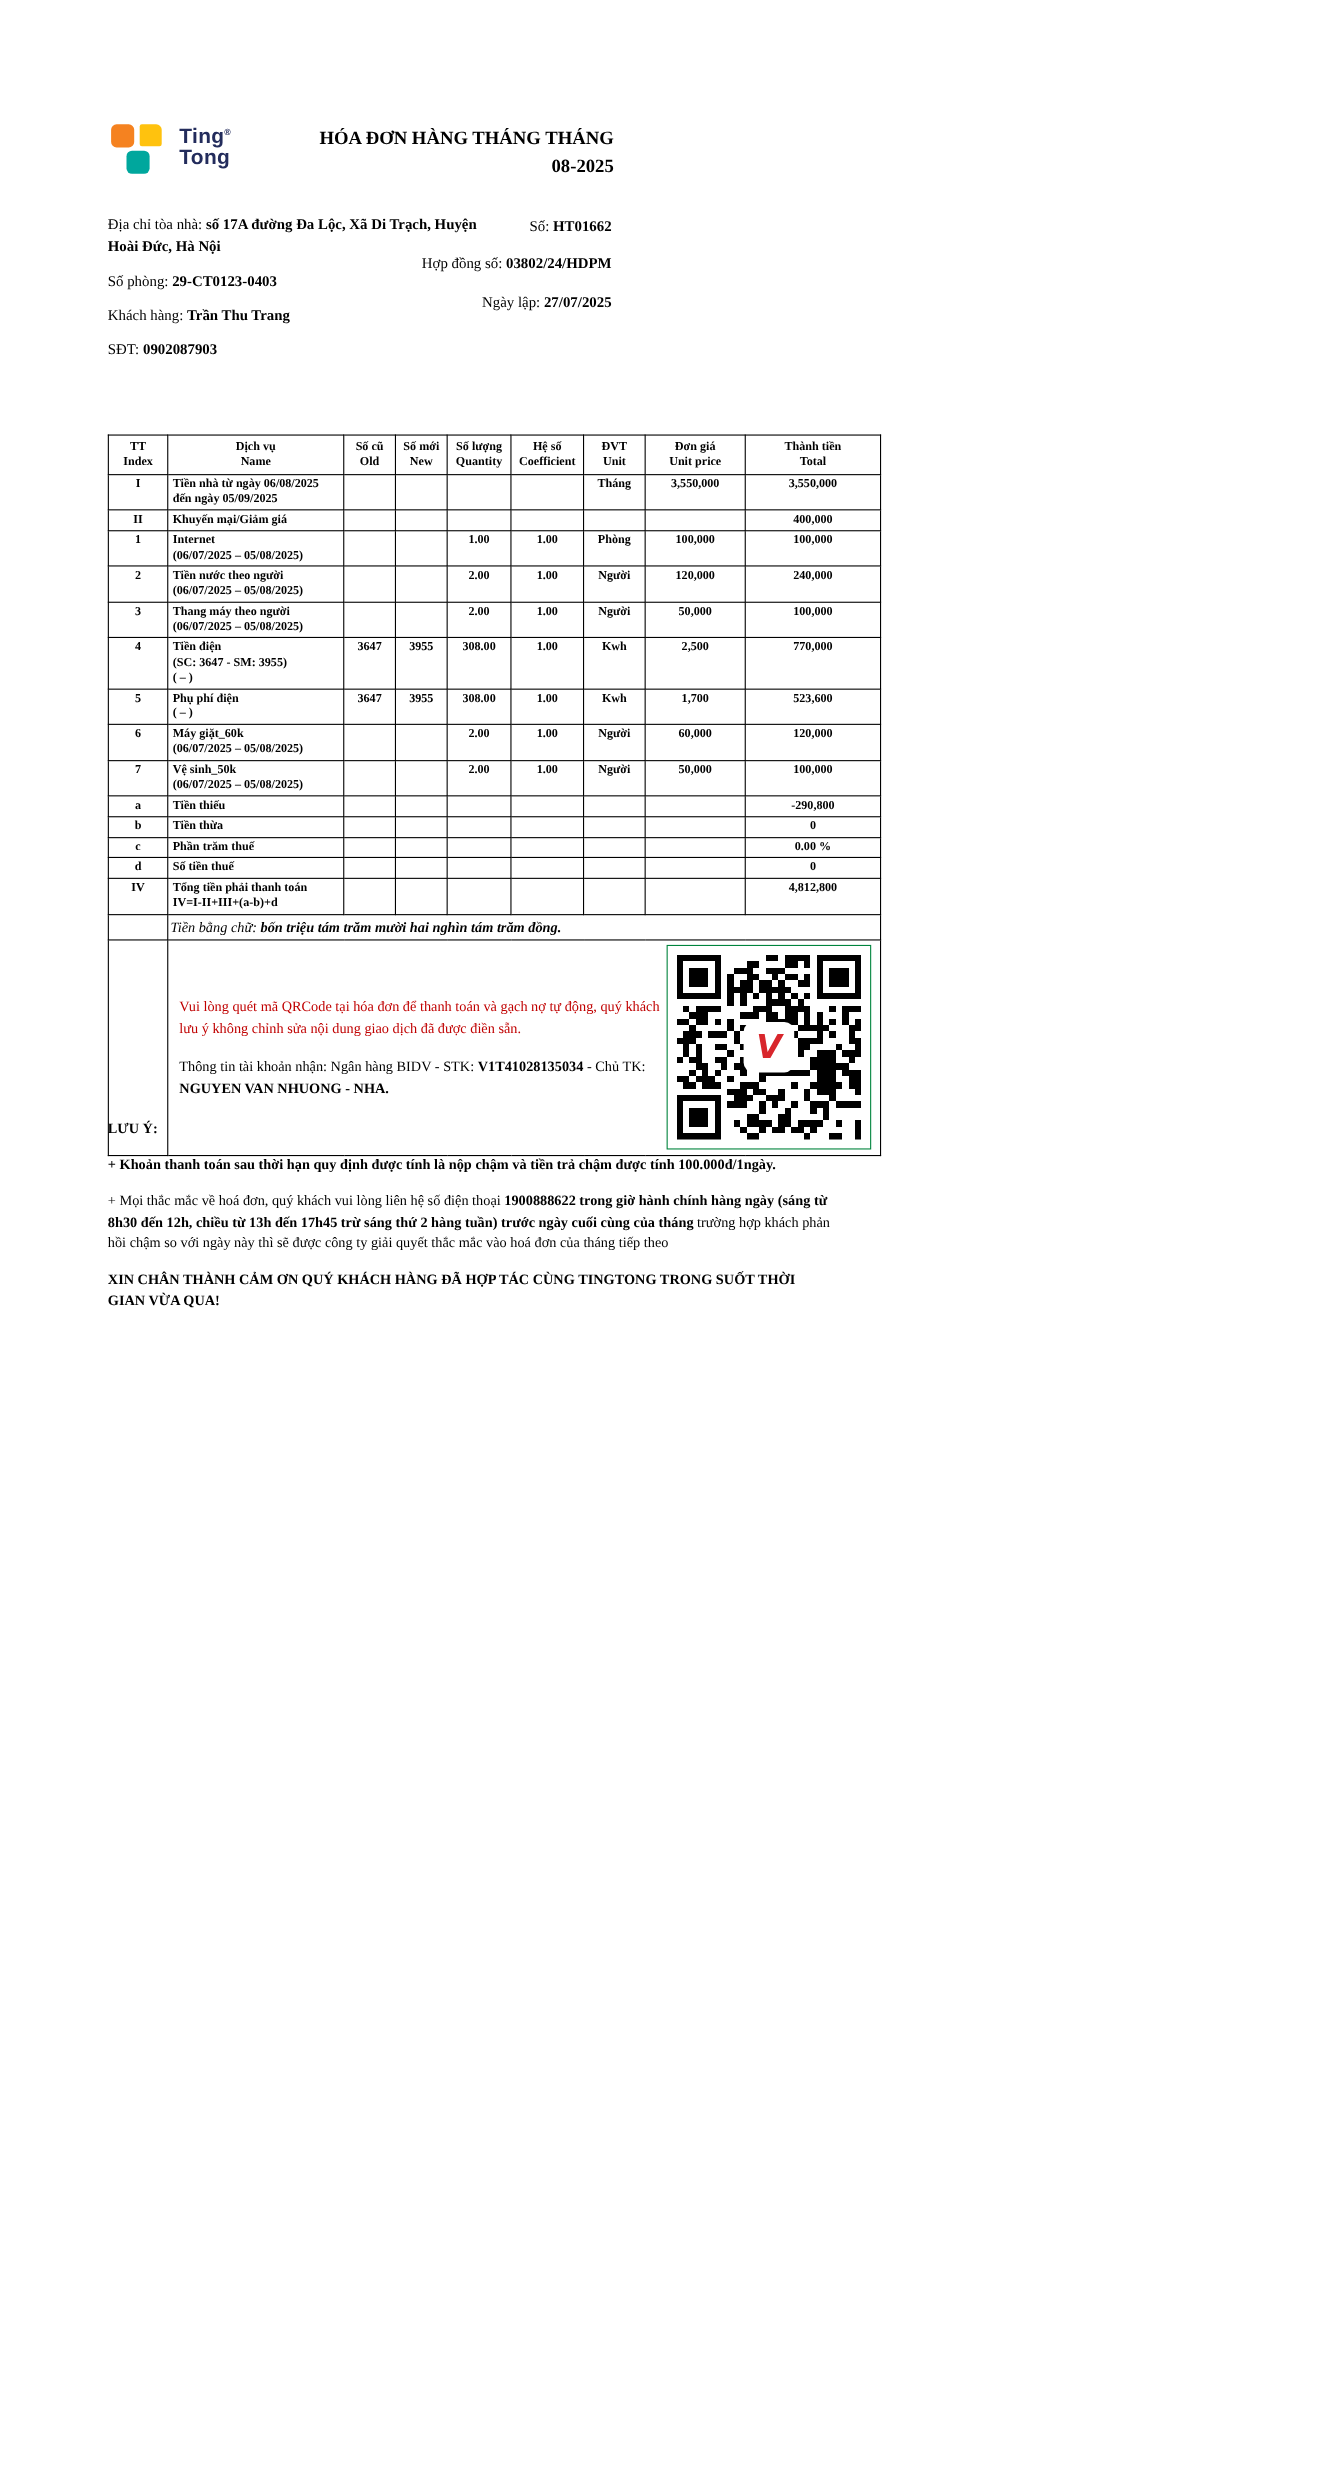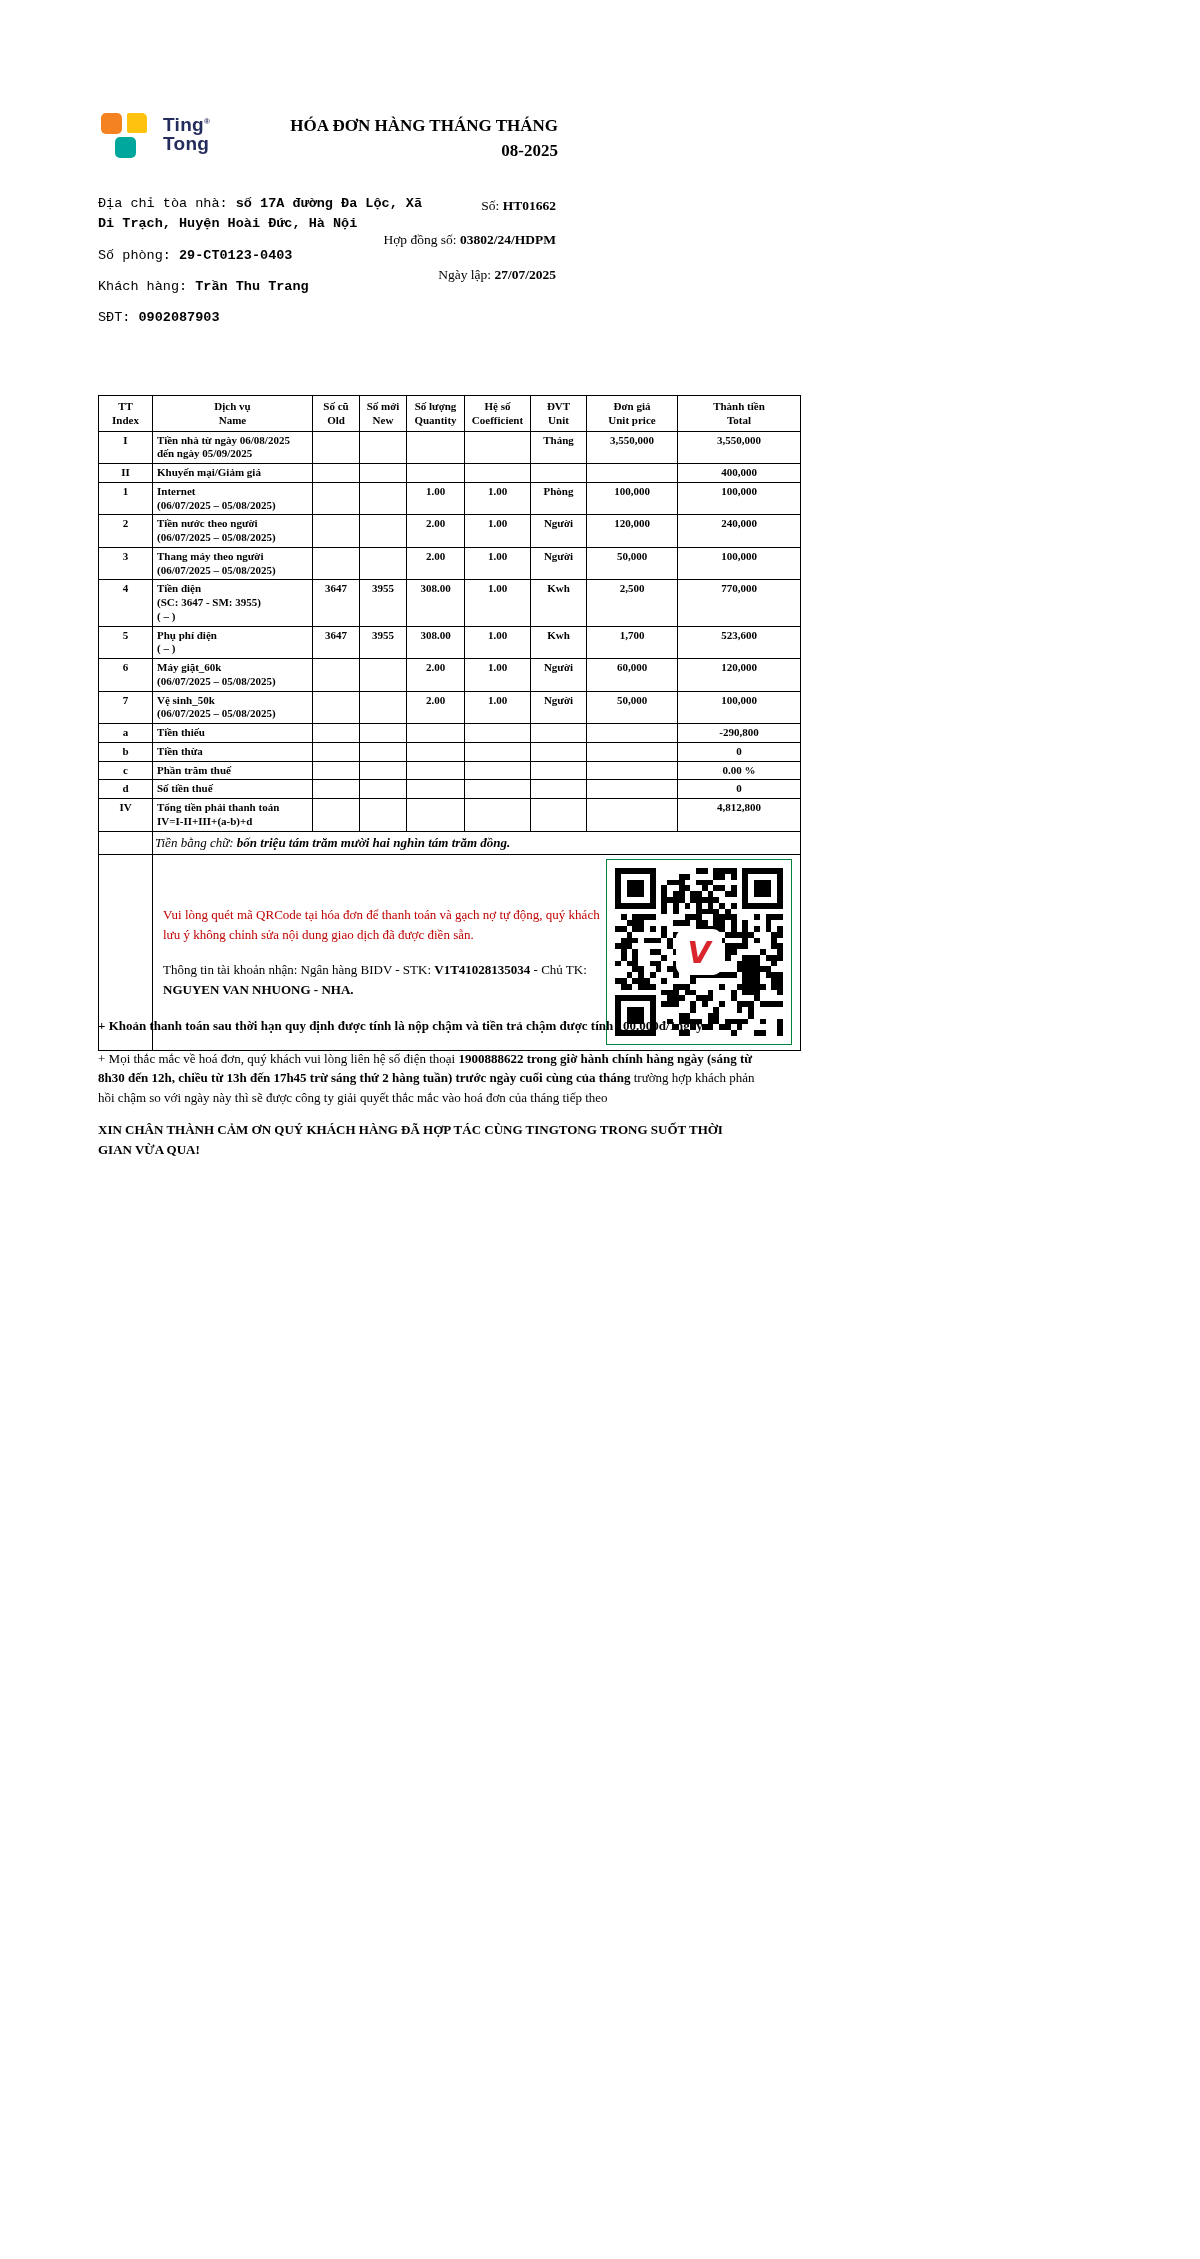--- a/index.html
+++ b/index.html
@@ -14,21 +14,21 @@
   .logo { position:absolute; left:98px; top:110px; display:flex; align-items:center; gap:9px; }
   .logo-mark { width:56px; height:50px; }
   .logo-text { font-family:"Liberation Sans", sans-serif; font-weight:700; color:#232C5C;
                font-size:19px; line-height:0.98; letter-spacing:0.3px; }
   .logo-reg { font-size:8px; vertical-align:super; }
   .doc-title { position:absolute; top:114px; right:450px; width:292px; text-align:right;
                font-weight:700; font-size:17px; line-height:1.45; }
 
   
   .info-left { position:absolute; left:98px; top:194px; width:340px; font-size:13.5px; line-height:1.5; }
-  .info-left .info-line { margin-bottom:11px;font-family:Liberation Mono, monospace; }
+  .info-left .info-line { margin-bottom:11px; }
   .info-right { position:absolute; right:452px; top:196px; width:300px; text-align:right;
                 font-size:13.5px; line-height:1.5; }
   .info-right .info-line { margin-bottom:14px; }
 
   
   table.inv { position:absolute; left:98px; top:395px; width:702px;
               border-collapse:collapse; table-layout:fixed;border-radius:10px; }
   .inv th, .inv td { border:1px solid #000; font-size:11px; font-weight:700;
                      padding:2px 4px; vertical-align:top; }
   .inv th { text-align:center; white-space:pre-line; vertical-align:middle;
@@ -741,20 +741,21 @@
                 <span class="qr-v">V</span>
               </div>
             </div>
           </div>
         </td>
       </tr>
     </tbody>
   </table>
 
   <div class="notes">
+    <p class="b">LƯU Ý:</p>
     <p class="b">+ Khoản thanh toán sau thời hạn quy định được tính là nộp chậm và tiền trả chậm được tính 100.000đ/1ngày.</p>
     <p>
       <span>+ Mọi thắc mắc về hoá đơn, quý khách vui lòng liên hệ số điện thoại </span><span class="b">1900888622 trong giờ hành chính hàng ngày (sáng từ 8h30 đến 12h, chiều từ 13h đến 17h45 trừ sáng thứ 2 hàng tuần) trước ngày cuối cùng của tháng </span><span>trường hợp khách phản hồi chậm so với ngày này thì sẽ được công ty giải quyết thắc mắc vào hoá đơn của tháng tiếp theo</span>
     </p>
     <p class="b">XIN CHÂN THÀNH CẢM ƠN QUÝ KHÁCH HÀNG ĐÃ HỢP TÁC CÙNG TINGTONG TRONG SUỐT THỜI GIAN VỪA QUA!</p>
   </div>
 
 </div>
 
 </body></html>

